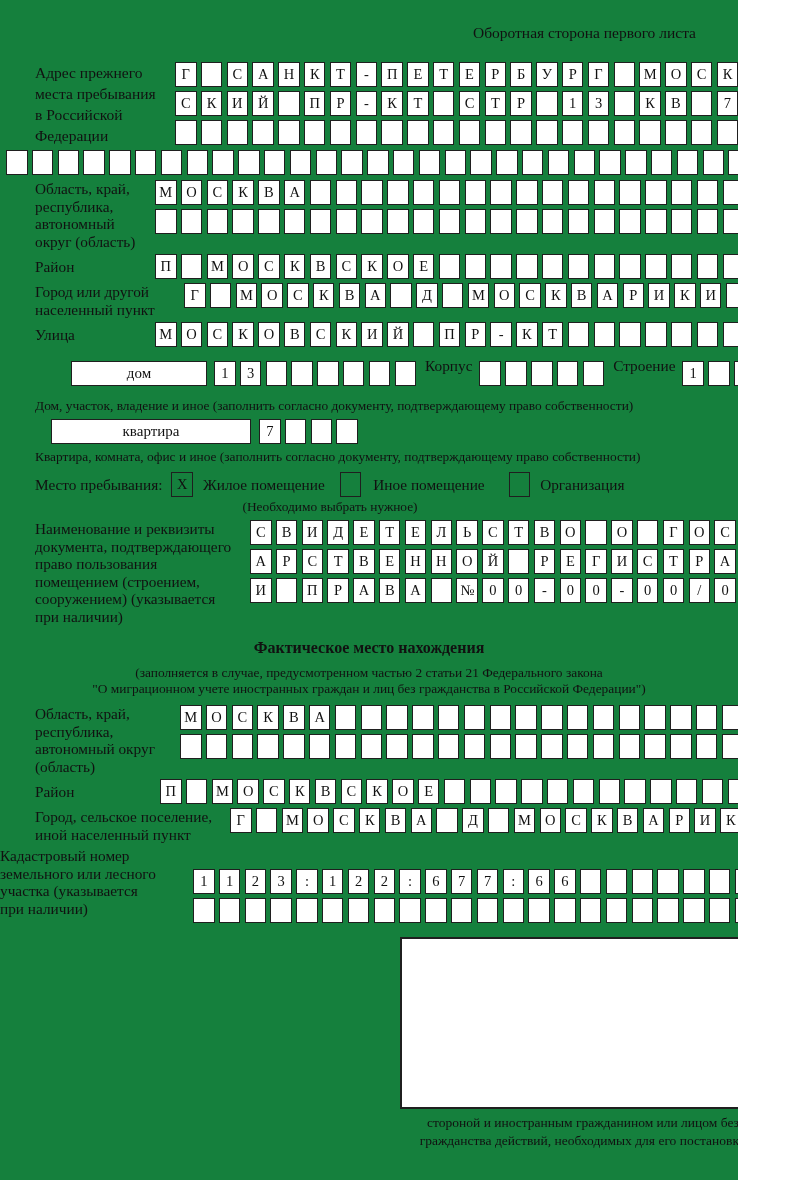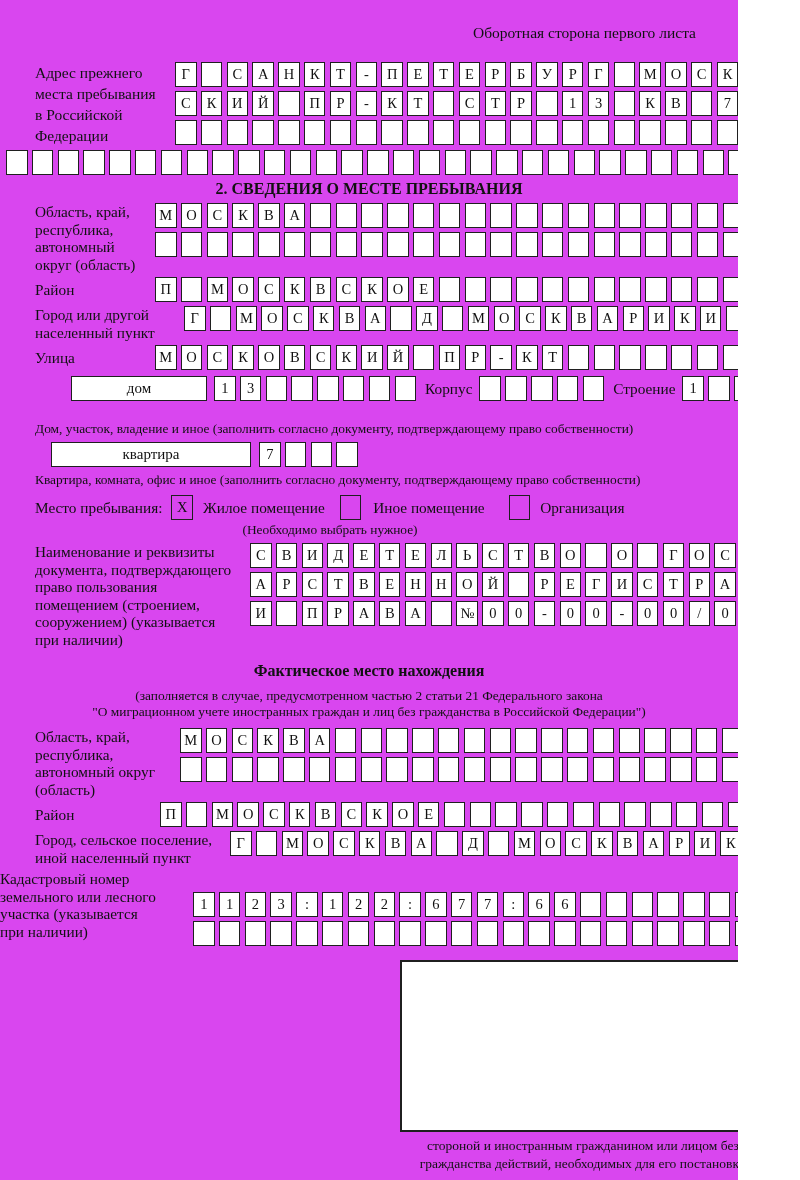--- a/index.html
+++ b/index.html
@@ -1,17 +1,17 @@
 <!DOCTYPE html>
 <html><head>
 <meta charset="utf-8">
 <style>
   html,body{margin:0;padding:0;background:#fff;}
   body{font-family:"Liberation Serif","DejaVu Serif",serif;color:#111;}
-  .page{position:relative;width:738px;height:1180px;background:#d946ef;overflow:hidden;}
+  .page{position:relative;width:738px;height:1180px;background:#15803d;overflow:hidden;}
 
   .hdr{ text-align:right; padding:24px 42px 0 0; font-size:15.5px;}
 
   .frow{display:flex;align-items:flex-start;}
   .flabel{font-size:15.3px;line-height:17.5px;flex:none;}
   .flabel.big{line-height:21px;font-size:15.5px;font-family:Liberation Serif, serif;}
   .rows{display:flex;flex-direction:column;gap:4px;}
   .cells{display:flex;gap:4.3px;}
   .cell{box-sizing:border-box;flex:none;width:21.5px;height:25px;border:1.6px solid #1f1f1f;
         display:flex;align-items:center;justify-content:center;font-size:14.5px;background:#fff;}
@@ -25,21 +25,21 @@
   .top-note{margin-top:3px;}
 
   .s2-title{margin-top:5px;}
   .mt4{margin-top:4px;} .mt5{margin-top:5px;} .mt8{margin-top:8px;}
 
   .lab-region{margin-left:35px;width:120px;}
   .lab-district{margin-left:35px;width:120px;line-height:25px;}
   .lab-city2{margin-left:35px;width:149px;}
   .lab-street{margin-left:35px;width:120px;line-height:25px;}
 
-  .house-row{display:flex;align-items:flex-start;margin-left:63px;margin-top:6px;padding-left:8px;}
+  .house-row{display:flex;align-items:center;margin-left:63px;margin-top:6px;padding-left:8px;}
   .wide-box{box-sizing:border-box;height:25px;border:1.6px solid #1f1f1f;display:flex;
             align-items:center;justify-content:center;font-size:15px;flex:none;background:#fff;}
   .dom-box{width:136px;margin-right:7px;}
   .kv-box{width:200px;margin-right:8px;margin-left:16px;}
   .inline-lab{font-size:15.3px;line-height:25px;margin:0 7px 16px 9px;flex:none;}
 
   .apt-row{display:flex;align-items:center;margin-left:35px;margin-top:5px;}
 
   .stay-row{display:flex;align-items:center;margin-left:35px;margin-top:7px;}
   .stay-row .lbl{font-size:15.3px;line-height:25px;}
@@ -182,21 +182,20 @@
       <div class="cell"></div>
       <div class="cell"></div>
       <div class="cell"></div>
       <div class="cell"></div>
       <div class="cell"></div>
       <div class="cell"></div>
       <div class="cell"></div>
       <div class="cell"></div>
     </div>
 
-  <div class="sect-title s2-title">2. СВЕДЕНИЯ О МЕСТЕ ПРЕБЫВАНИЯ</div>
 
   <div class="frow mt5">
     <div class="flabel lab-region">
       <div>Область, край,</div>
       <div>республика,</div>
       <div>автономный</div>
       <div>округ (область)</div>
     </div>
     <div class="rows">
       <div class="cells">

